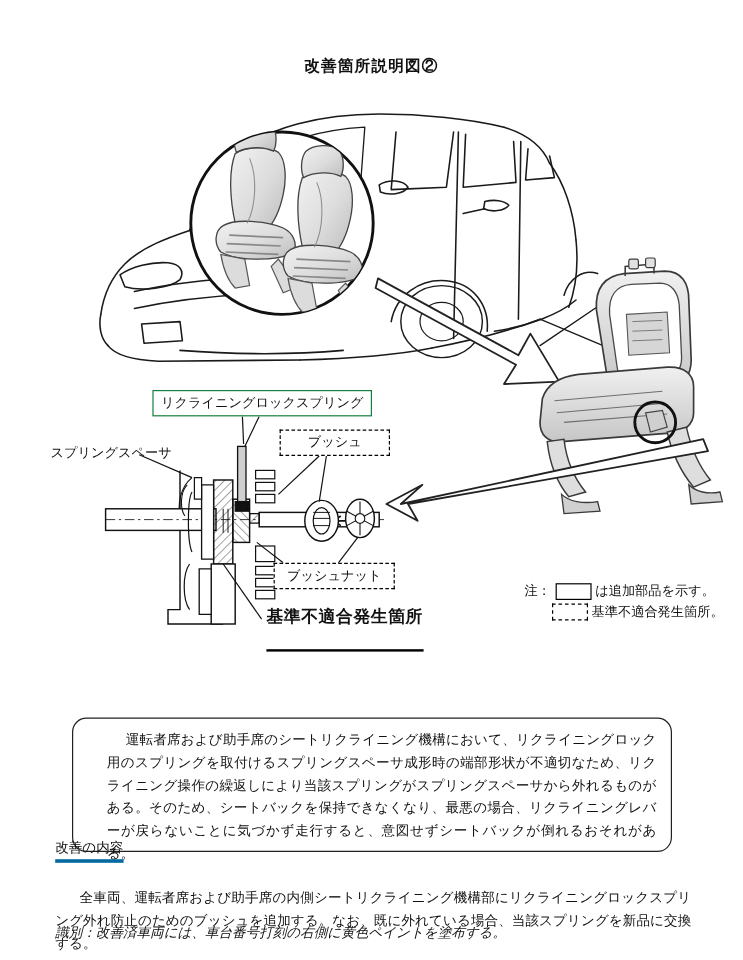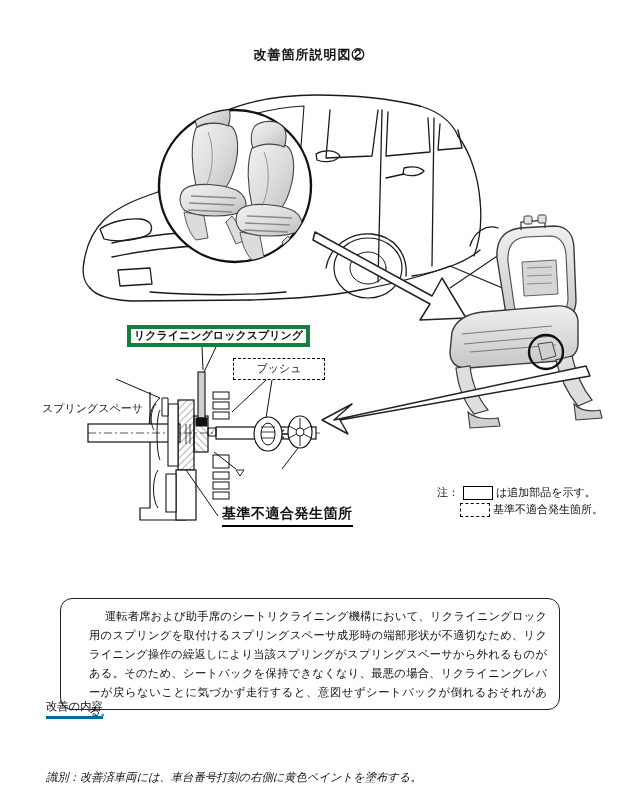--- a/index.html
+++ b/index.html
@@ -54,49 +54,47 @@
     font-size: 11px;
     line-height: 1.1;
     text-align: center;
     white-space: nowrap;
     font-family: "DejaVu Serif", "Liberation Serif", serif;
     display: flex;
     align-items: center;
     justify-content: center;
   }
   .label-box.solid {
-    border: 4px solid #15803d;
-    font-weight: bold;
+    border: 1px solid #15803d;
   }
   .label-box.dashed {
     border: 1px dashed #000000;
   }
   .plain-label {
     position: absolute;
     font-size: 11px;
     white-space: nowrap;
     background: transparent;
     font-family: "DejaVu Serif", "Liberation Serif", serif;
-    margin-top: 31px;
   }
 
   #lbl-lockspring { left: 127px; top: 325px; width: 183px; height: 22px; }
   #lbl-bush       { left: 233px; top: 358px; width: 92px;  height: 22px; }
   #lbl-bushnut    { left: 228px; top: 469px; width: 101px; height: 22px; }
   #lbl-spacer     { left: 42px;  top: 370px; }
 
   .defect-label {
     position: absolute;
     left: 222px;
     top: 505px;
     font-size: 14px;
     font-weight: bold;
     letter-spacing: 0.5px;
     border-bottom: 2px solid #000000;
-    padding-bottom: 2px;
+    padding-bottom: 18px;
     white-space: nowrap;
     font-family: "DejaVu Serif", "Liberation Serif", serif;
   }
 
   .fig-caption {
     position: absolute;
     left: 115px;
     top: 546px;
     font-size: 11px;
     white-space: nowrap;
@@ -398,20 +396,21 @@
 
       <path d="M218 516 L186 470"></path>
       <path d="M218 522 L120 522" stroke-width="0"></path>
     </g>
   </svg>
 
   <div class="label-box solid" id="lbl-lockspring">リクライニングロックスプリング</div>
 
   <div class="label-box dashed" id="lbl-bush">ブッシュ</div>
 
+  <div class="label-box dashed" id="lbl-bushnut">ブッシュナット</div>
 
   <div class="plain-label" id="lbl-spacer">スプリングスペーサ</div>
 
   <div class="defect-label">基準不適合発生箇所</div>
 
 
   <div class="legend">
     <div class="legend-row">
       <span class="legend-prefix">注：</span>
       <span class="legend-swatch solid"></span>
@@ -423,19 +422,20 @@
       <span>基準不適合発生箇所。</span>
     </div>
   </div>
 
   <div class="desc-box">
     <p>運転者席および助手席のシートリクライニング機構において、リクライニングロック用のスプリングを取付けるスプリングスペーサ成形時の端部形状が不適切なため、リクライニング操作の繰返しにより当該スプリングがスプリングスペーサから外れるものがある。そのため、シートバックを保持できなくなり、最悪の場合、リクライニングレバーが戻らないことに気づかず走行すると、意図せずシートバックが倒れるおそれがある。</p>
   </div>
 
   <div class="section" id="sec-improve">
     <div class="section-heading">改善の内容</div>
+    <div class="section-body">全車両、運転者席および助手席の内側シートリクライニング機構部にリクライニングロックスプリング外れ防止のためのブッシュを追加する。なお、既に外れている場合、当該スプリングを新品に交換する。</div>
   </div>
 
   <div class="section" id="sec-ident">
     <div class="ident-line">識別：改善済車両には、車台番号打刻の右側に黄色ペイントを塗布する。</div>
   </div>
 
 </div>
 
 </body></html>

